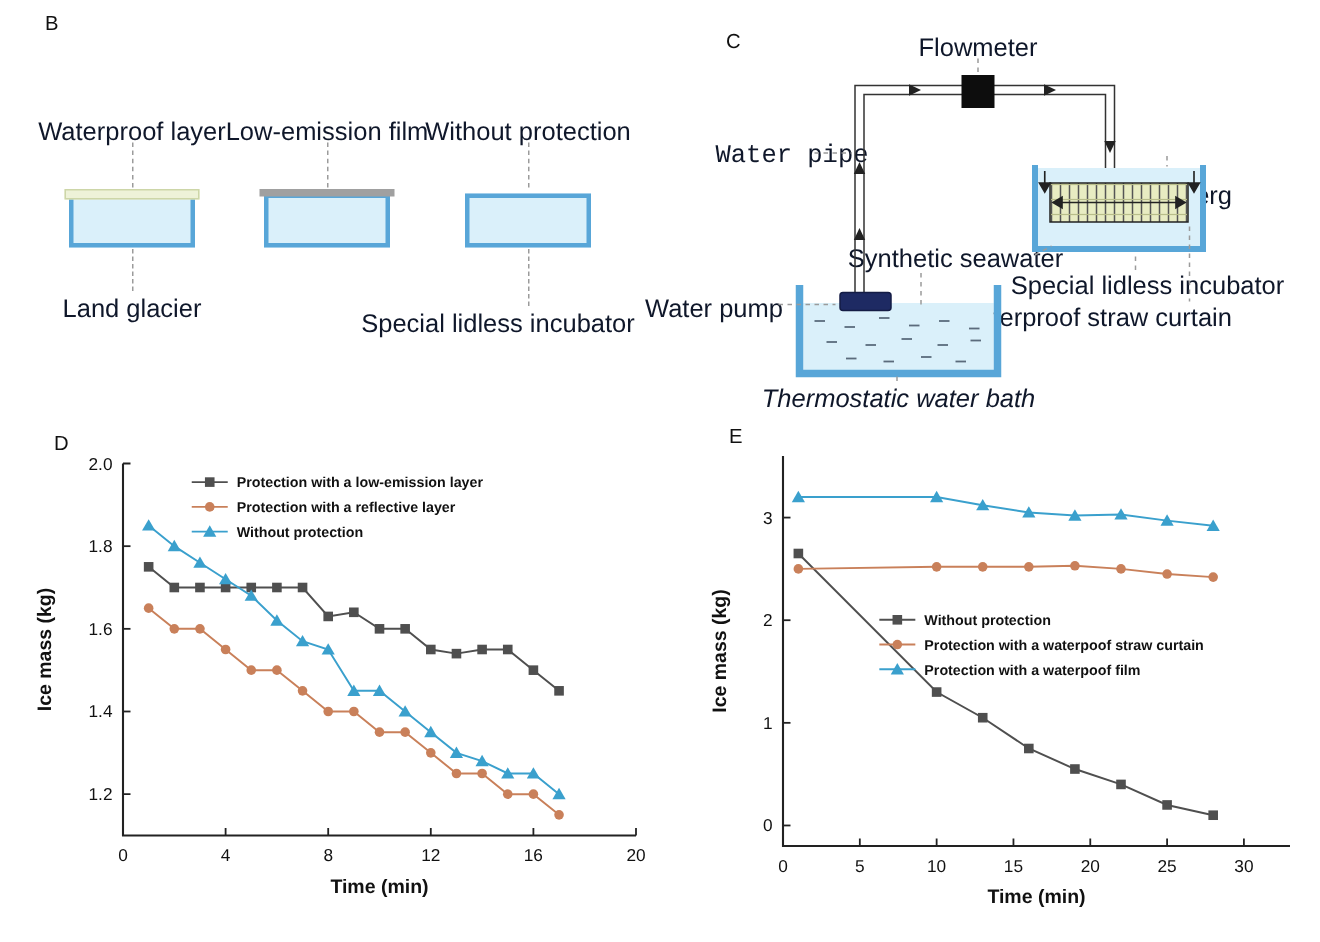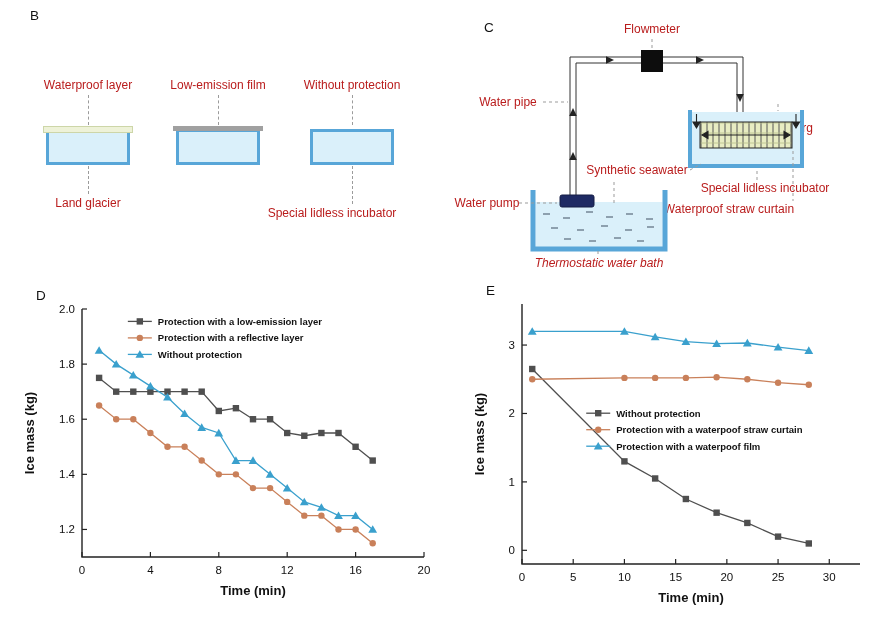--- a/index.html
+++ b/index.html
@@ -1,19 +1,19 @@
 <!DOCTYPE html>
 <html><head>
 <meta charset="utf-8">
 <style>
   html,body { margin:0; padding:0; background:#ffffff; }
   #fig { position:relative; width:880px; height:628px; background:#ffffff;
          font-family:"Liberation Sans", sans-serif; color:#111; overflow:hidden; }
   .panel-letter { position:absolute; font-size:13.5px; color:#111; }
-  .lbl { position:absolute; transform:translateX(-50%); font-size:12px; color:#b91c1c; white-space:nowrap; }
+  .lbl { position:absolute; transform:translateX(-50%); font-size:17px; color:#0f172a; white-space:nowrap; }
   .vdash { position:absolute; width:0; border-left:1px dashed #9b9b9b; }
   .incubator { position:absolute; width:78px; height:30px; border:3px solid #58a6d8; background:#daf0fa; }
   .strip { position:absolute; left:-6px; right:-6px; top:-6px; height:5px; }
   svg.diagram, svg.chart { position:absolute; }
   svg text { font-family:"Liberation Sans", sans-serif; fill:#111; }
 </style>
 </head>
 <body>
 
 <div id="fig">
@@ -38,25 +38,25 @@
 
   <div class="vdash" style="left:88px;  top:166px; height:28px;"></div>
   <div class="vdash" style="left:352px; top:166px; height:38px;"></div>
 
   <div class="lbl" style="left:88px; top:196px;">Land glacier</div>
   <div class="lbl" style="left:332px; top:206px;">Special lidless incubator</div>
 
   <div class="panel-letter" style="left:484px; top:20px;">C</div>
 
   <div class="lbl" style="left:652px; top:22px;">Flowmeter</div>
-  <div class="lbl" style="left:508px; top:95px;">Water pipe</div>
+  <div class="lbl" style="left:528px; top:95px;font-family:Liberation Mono, monospace;">Water pipe</div>
   <div class="lbl" style="left:793px; top:86px;margin-top:35px;">Iceberg</div>
   <div class="lbl" style="left:637px; top:163px;">Synthetic seawater</div>
   <div class="lbl" style="left:765px; top:181px;">Special lidless incubator</div>
-  <div class="lbl" style="left:487px; top:196px;text-align:center;">Water pump</div>
+  <div class="lbl" style="left:476px; top:196px;text-align:center;">Water pump</div>
   <div class="lbl" style="left:729px; top:202px;">Waterproof straw curtain</div>
   <div class="lbl" style="left:599px; top:256px;font-style:italic;">Thermostatic water bath</div>
 
   <svg class="diagram" style="left:440px; top:18px;" width="440" height="254" viewBox="0 0 440 254">
     <defs>
       <pattern id="hatch" width="6" height="10" patternUnits="userSpaceOnUse">
         <rect width="6" height="10" fill="#e8ecc2"></rect>
         <line x1="3" y1="0" x2="3" y2="10" stroke="#555" stroke-width="1"></line>
         <line x1="0" y1="5" x2="6" y2="5" stroke="#b8bd8a" stroke-width="0.8"></line>
       </pattern>

